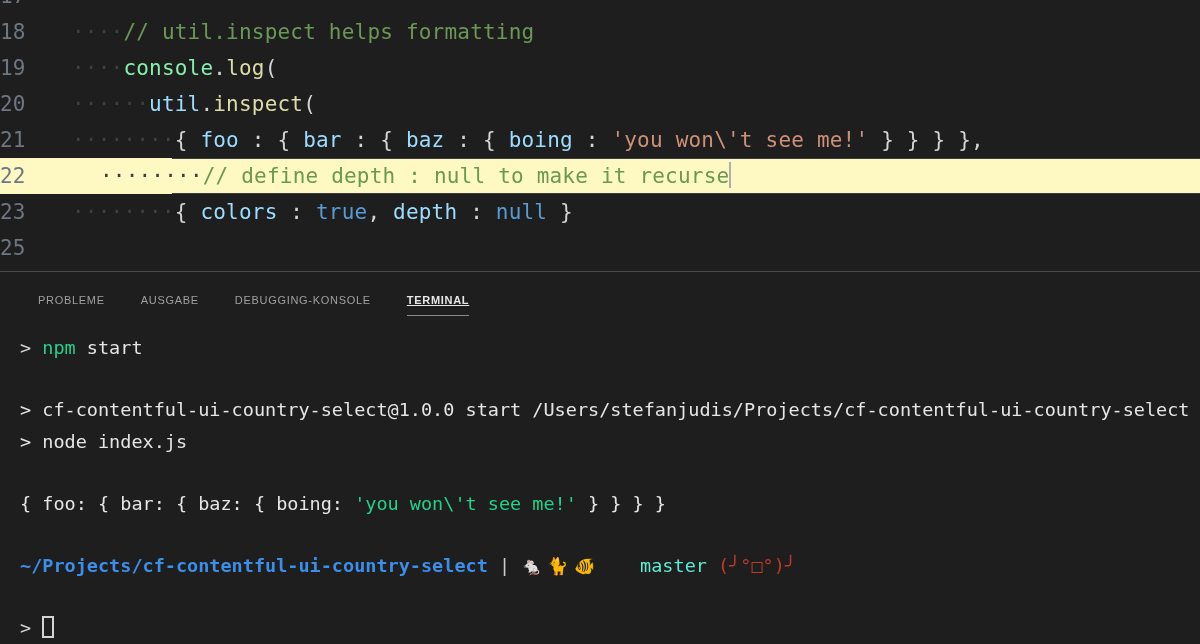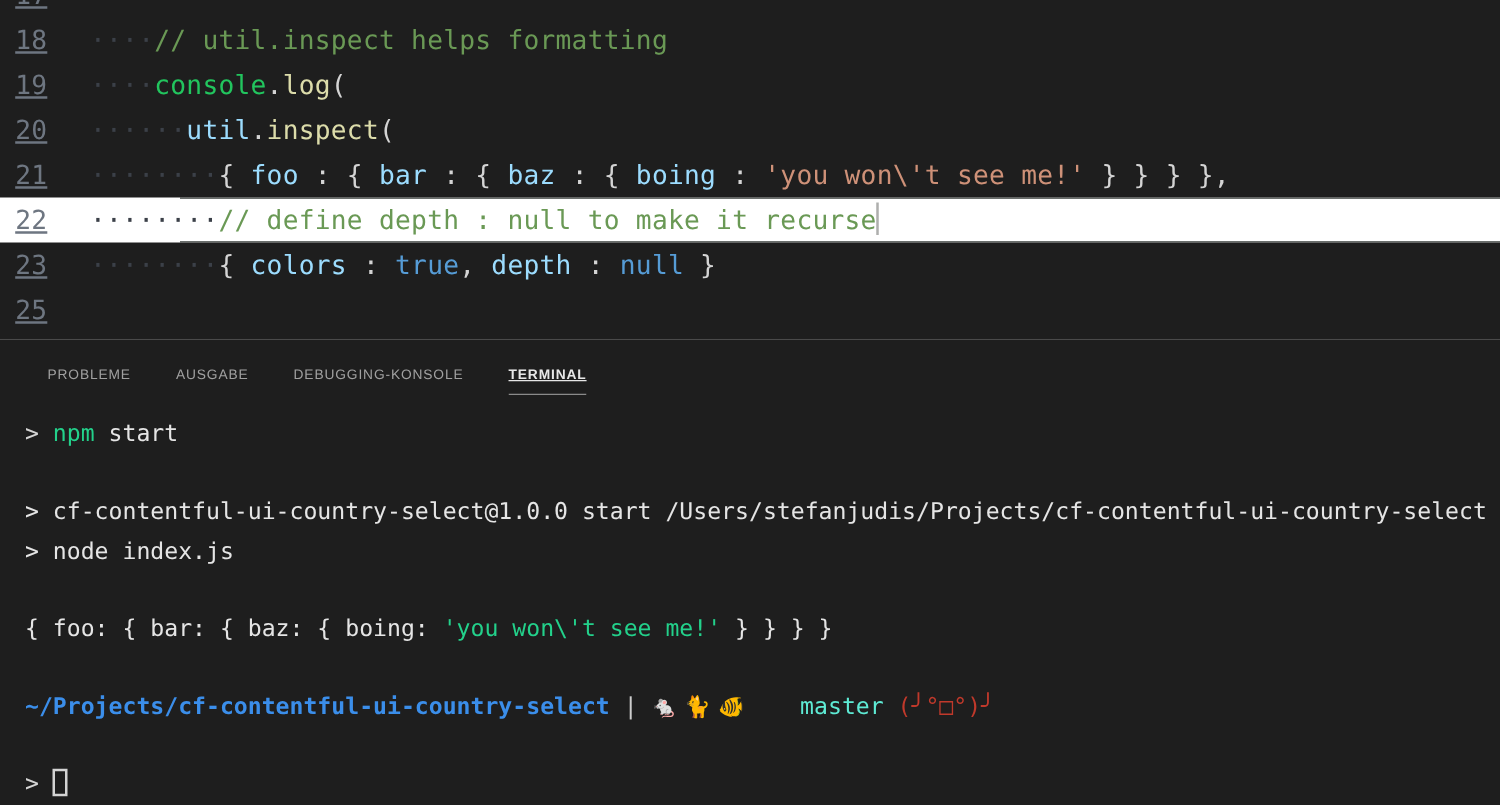--- a/index.html
+++ b/index.html
@@ -24,39 +24,38 @@
     display:flex;
     align-items:center;
     font-size:21px;
     line-height:36px;
     white-space:pre;
     letter-spacing:0.2px;
   }
   .gutter {
     width:72px;
     min-width:72px;
-    text-align:center;
+    text-align:left;
     padding-right:22px;
     color:#6e7681;
     font-size:21px;
     user-select:none;
-    text-decoration:underline;
   }
   .code-text { flex:1; position:relative; color:#d4d4d4; }
 
-  .cur-line { background:#ffffff; }
+  .cur-line { background:#fef9c3;gap:28px; }
   .cur-line .cur-wrap {
     position:absolute; left:72px; right:0; height:36px;
     border-top:1px solid #3a3f3c; border-bottom:1px solid #3a3f3c;
     pointer-events:none;
   }
 
   
   .t-comment { color:#6A9955; }
-  .t-obj     { color:#22c55e; }
+  .t-obj     { color:#86efac; }
   .t-fn      { color:#DCDCAA; }
   .t-var     { color:#9CDCFE; }
   .t-kw      { color:#569CD6;text-align:center; }
   .t-str     { color:#CE9178; }
   .t-punc    { color:#d4d4d4; }
   .t-ws      { color:#3b4048; }
 
   .caret {
     display:inline-block;
     width:2px; height:26px;

